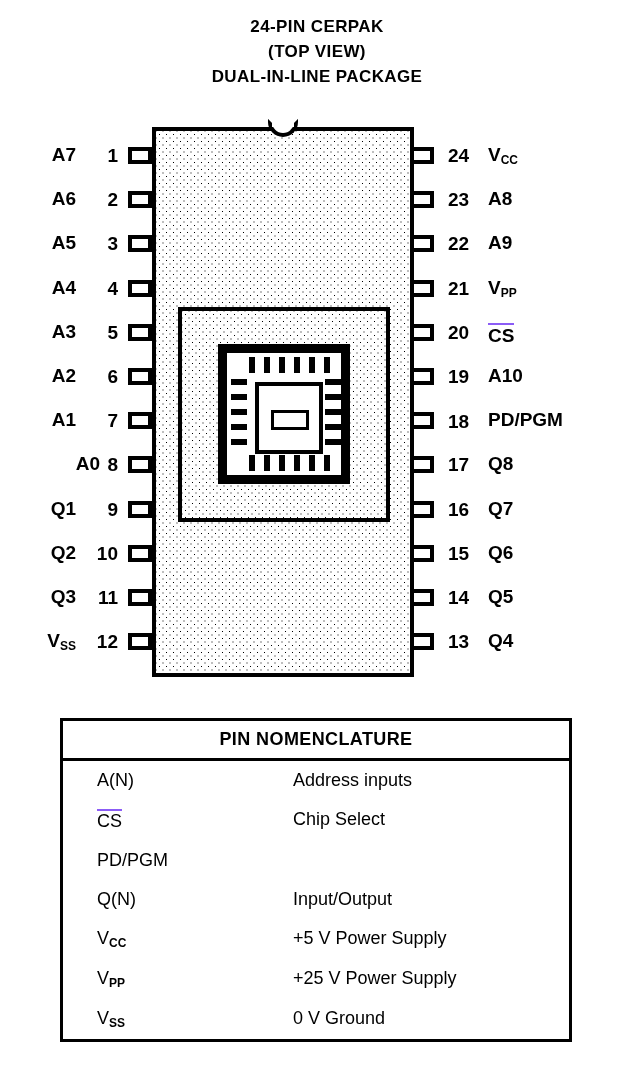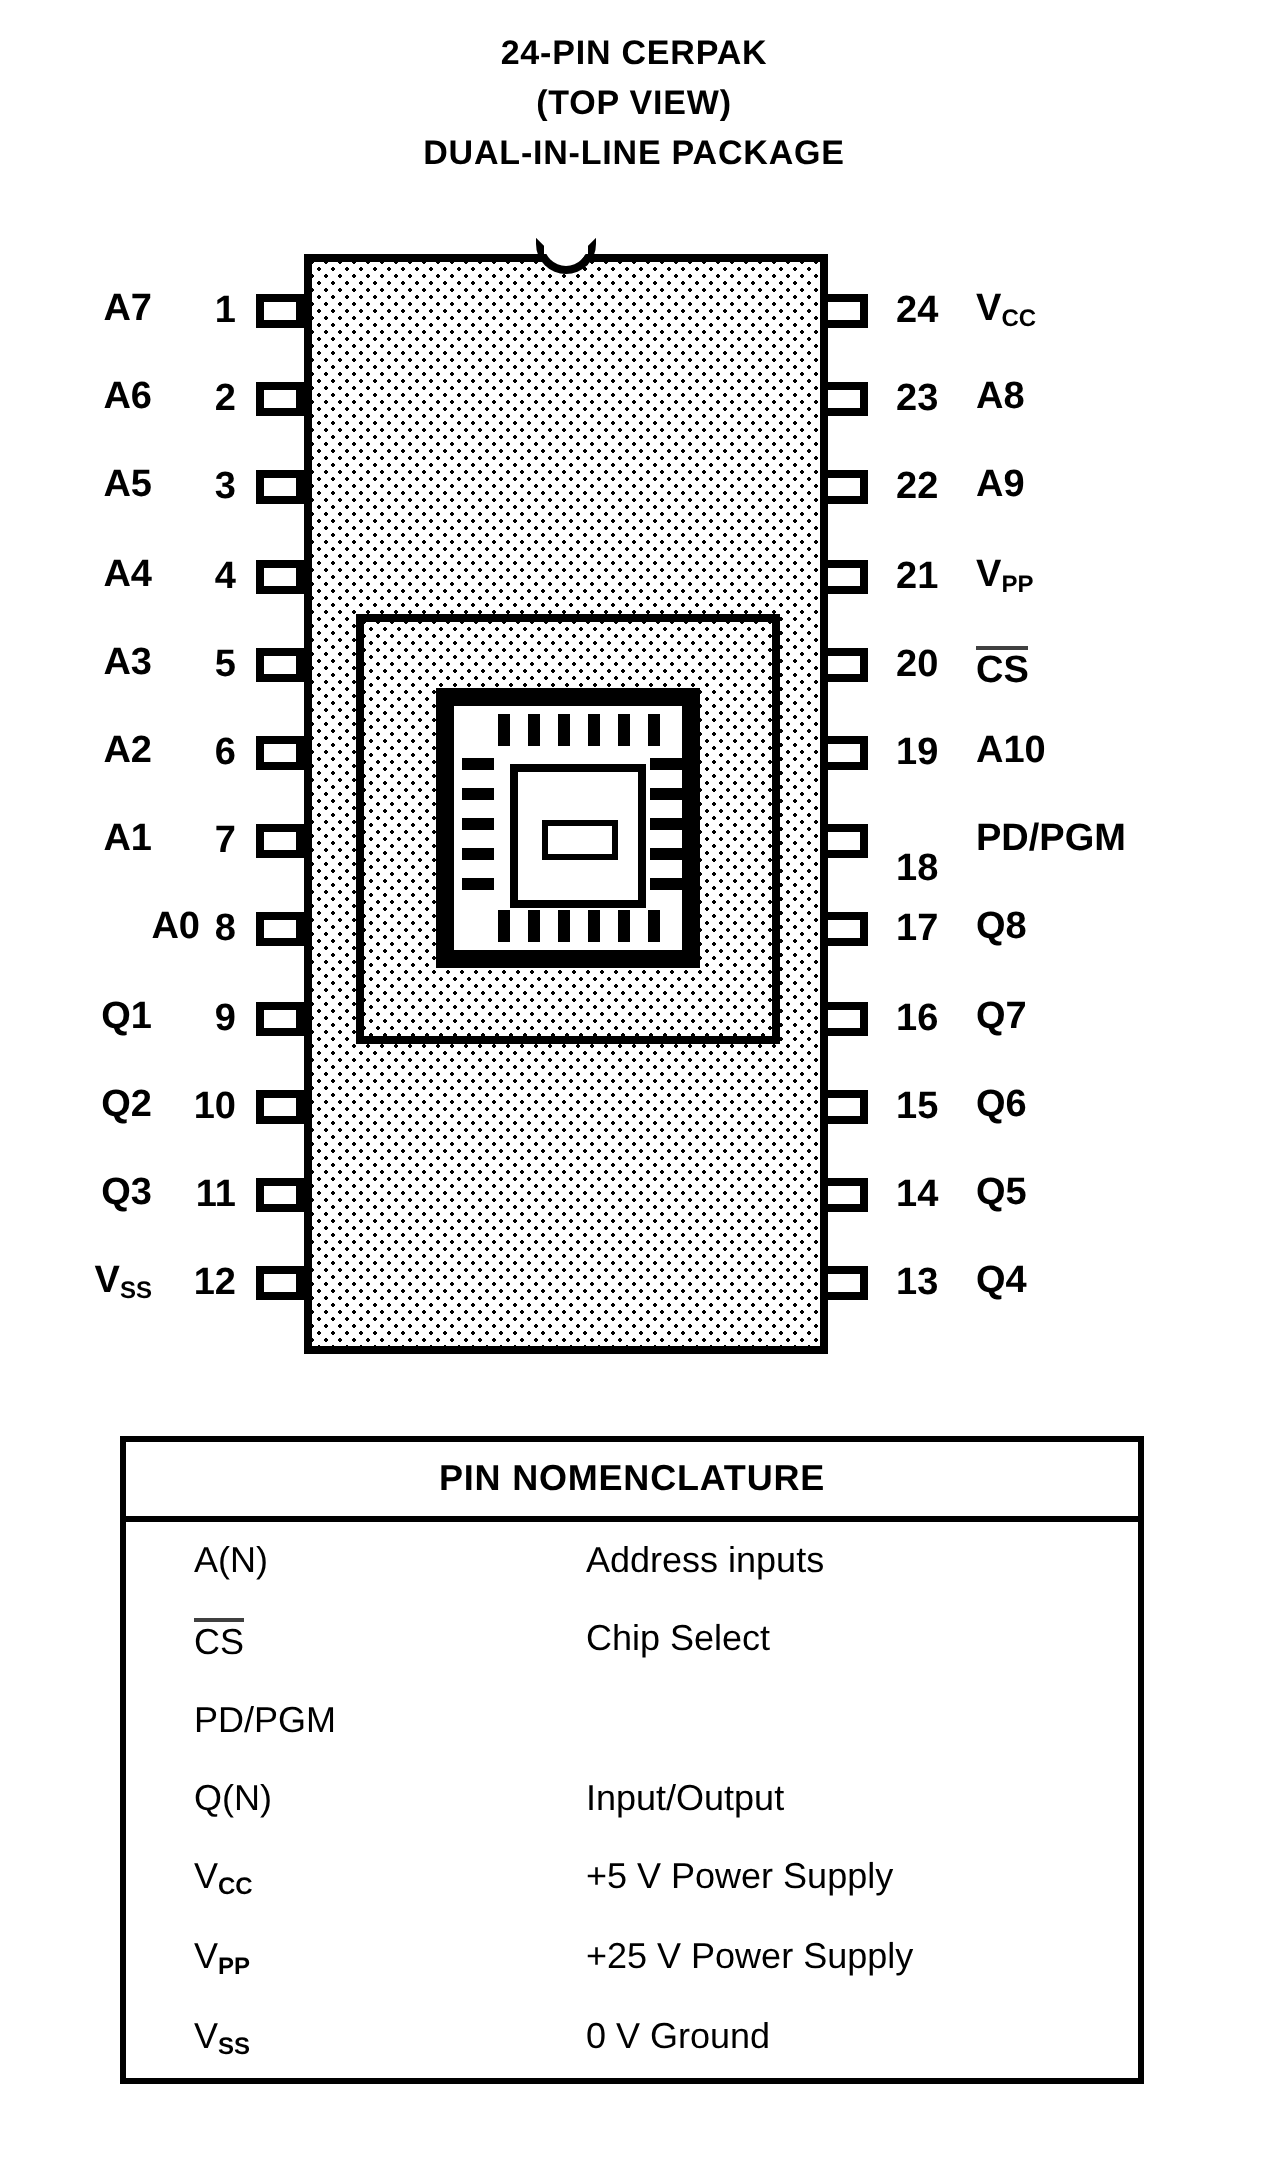--- a/index.html
+++ b/index.html
@@ -162,21 +162,21 @@
   }
   .pin-name.left  { left: 0px; width: 76px; text-align: right; }
   .pin-name.right { left: 488px; width: 140px; text-align: left; }
 
   sub {
     font-size: 12px;
     font-weight: bold;
     vertical-align: -3px;
   }
   .ovl {
-    border-top: 2px solid #404040;
+    border-top: 2px solid #8b5cf6;
     display: inline-block;
     line-height: 1.05;
     padding-top: 1px;
   }
 
   
   .nom-table {
     position: absolute;
     left: 60px;
     top: 718px;
@@ -302,21 +302,21 @@
       <div class="pin right" style="top: 180.6px;"></div>
       <div class="pin-num right" style="top: 180.6px;">21</div>
       <div class="pin-name right" style="top: 179.6px;">V<sub>PP</sub></div>
       <div class="pin right" style="top: 224.8px;"></div>
       <div class="pin-num right" style="top: 224.8px;">20</div>
       <div class="pin-name right" style="top: 223.8px;"><span class="ovl">CS</span></div>
       <div class="pin right" style="top: 269px;"></div>
       <div class="pin-num right" style="top: 269px;">19</div>
       <div class="pin-name right" style="top: 268px;">A10</div>
       <div class="pin right" style="top: 313.2px;"></div>
-      <div class="pin-num right" style="top: 327px;">18</div>
+      <div class="pin-num right" style="top: 314px;">18</div>
       <div class="pin-name right" style="top: 312.2px;">PD/PGM</div>
       <div class="pin right" style="top: 357.4px;"></div>
       <div class="pin-num right" style="top: 357.4px;">17</div>
       <div class="pin-name right" style="top: 356.4px;">Q8</div>
       <div class="pin right" style="top: 401.6px;"></div>
       <div class="pin-num right" style="top: 401.6px;">16</div>
       <div class="pin-name right" style="top: 400.6px;">Q7</div>
       <div class="pin right" style="top: 445.8px;"></div>
       <div class="pin-num right" style="top: 445.8px;">15</div>
       <div class="pin-name right" style="top: 444.8px;">Q6</div>

